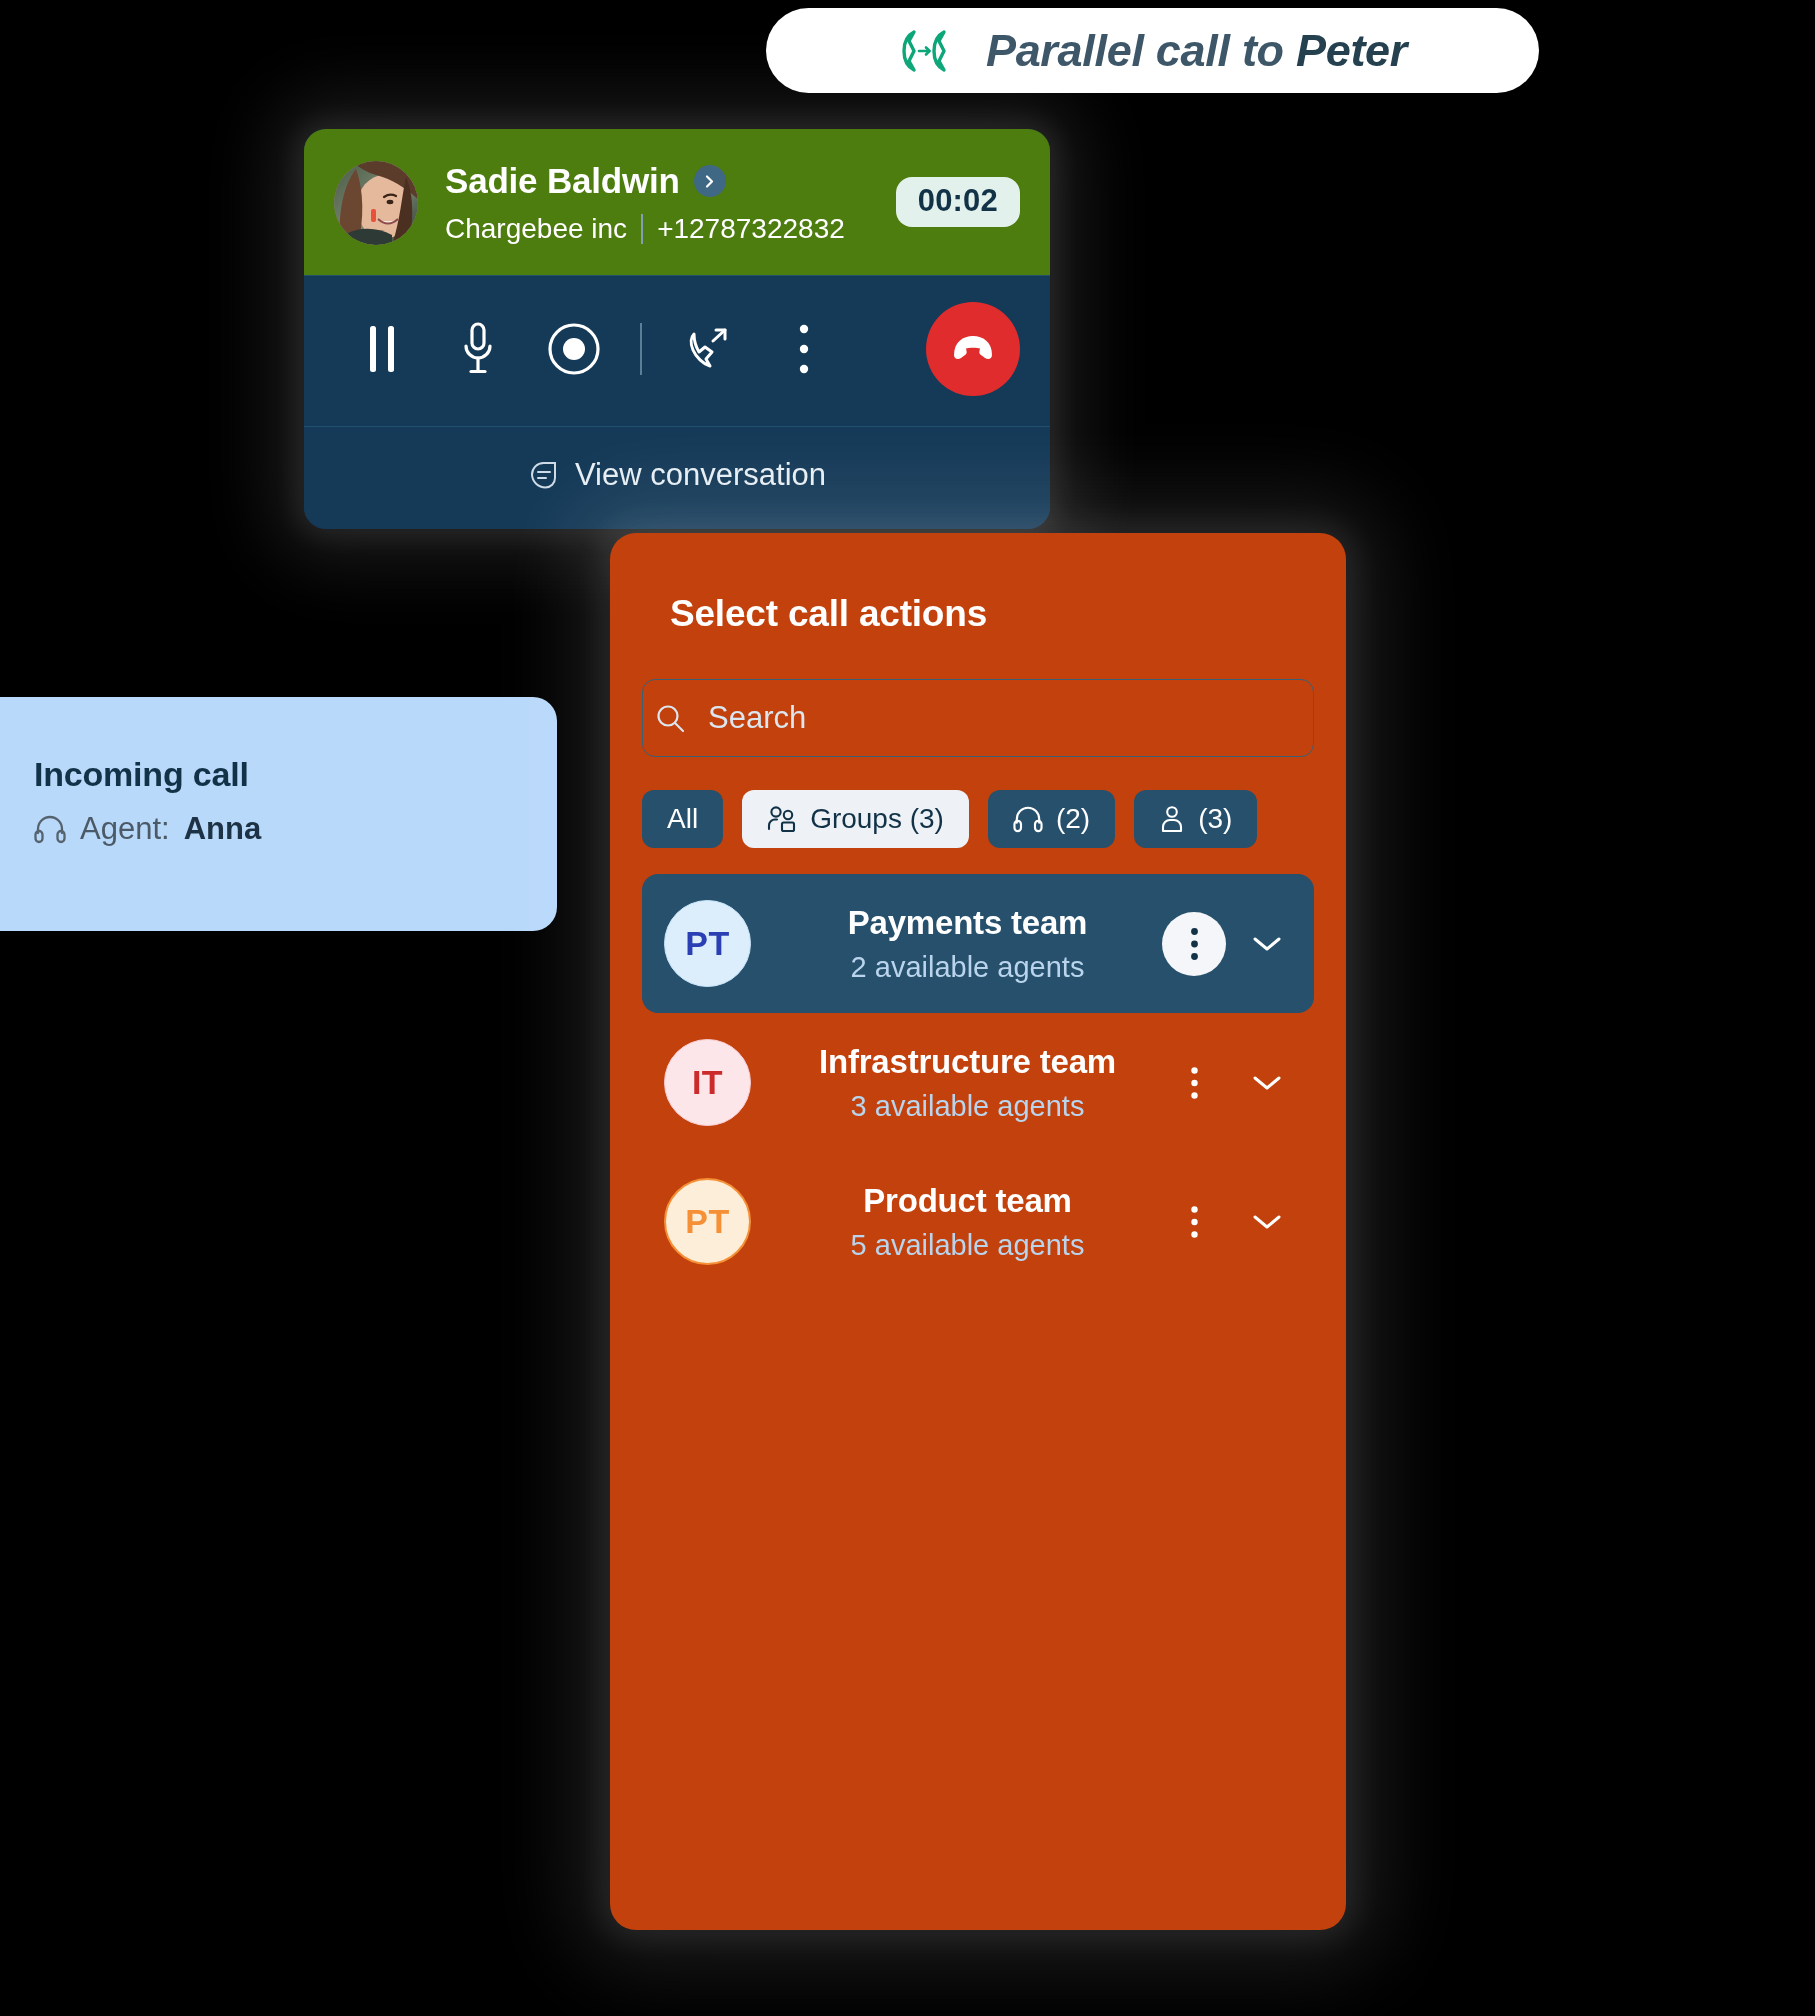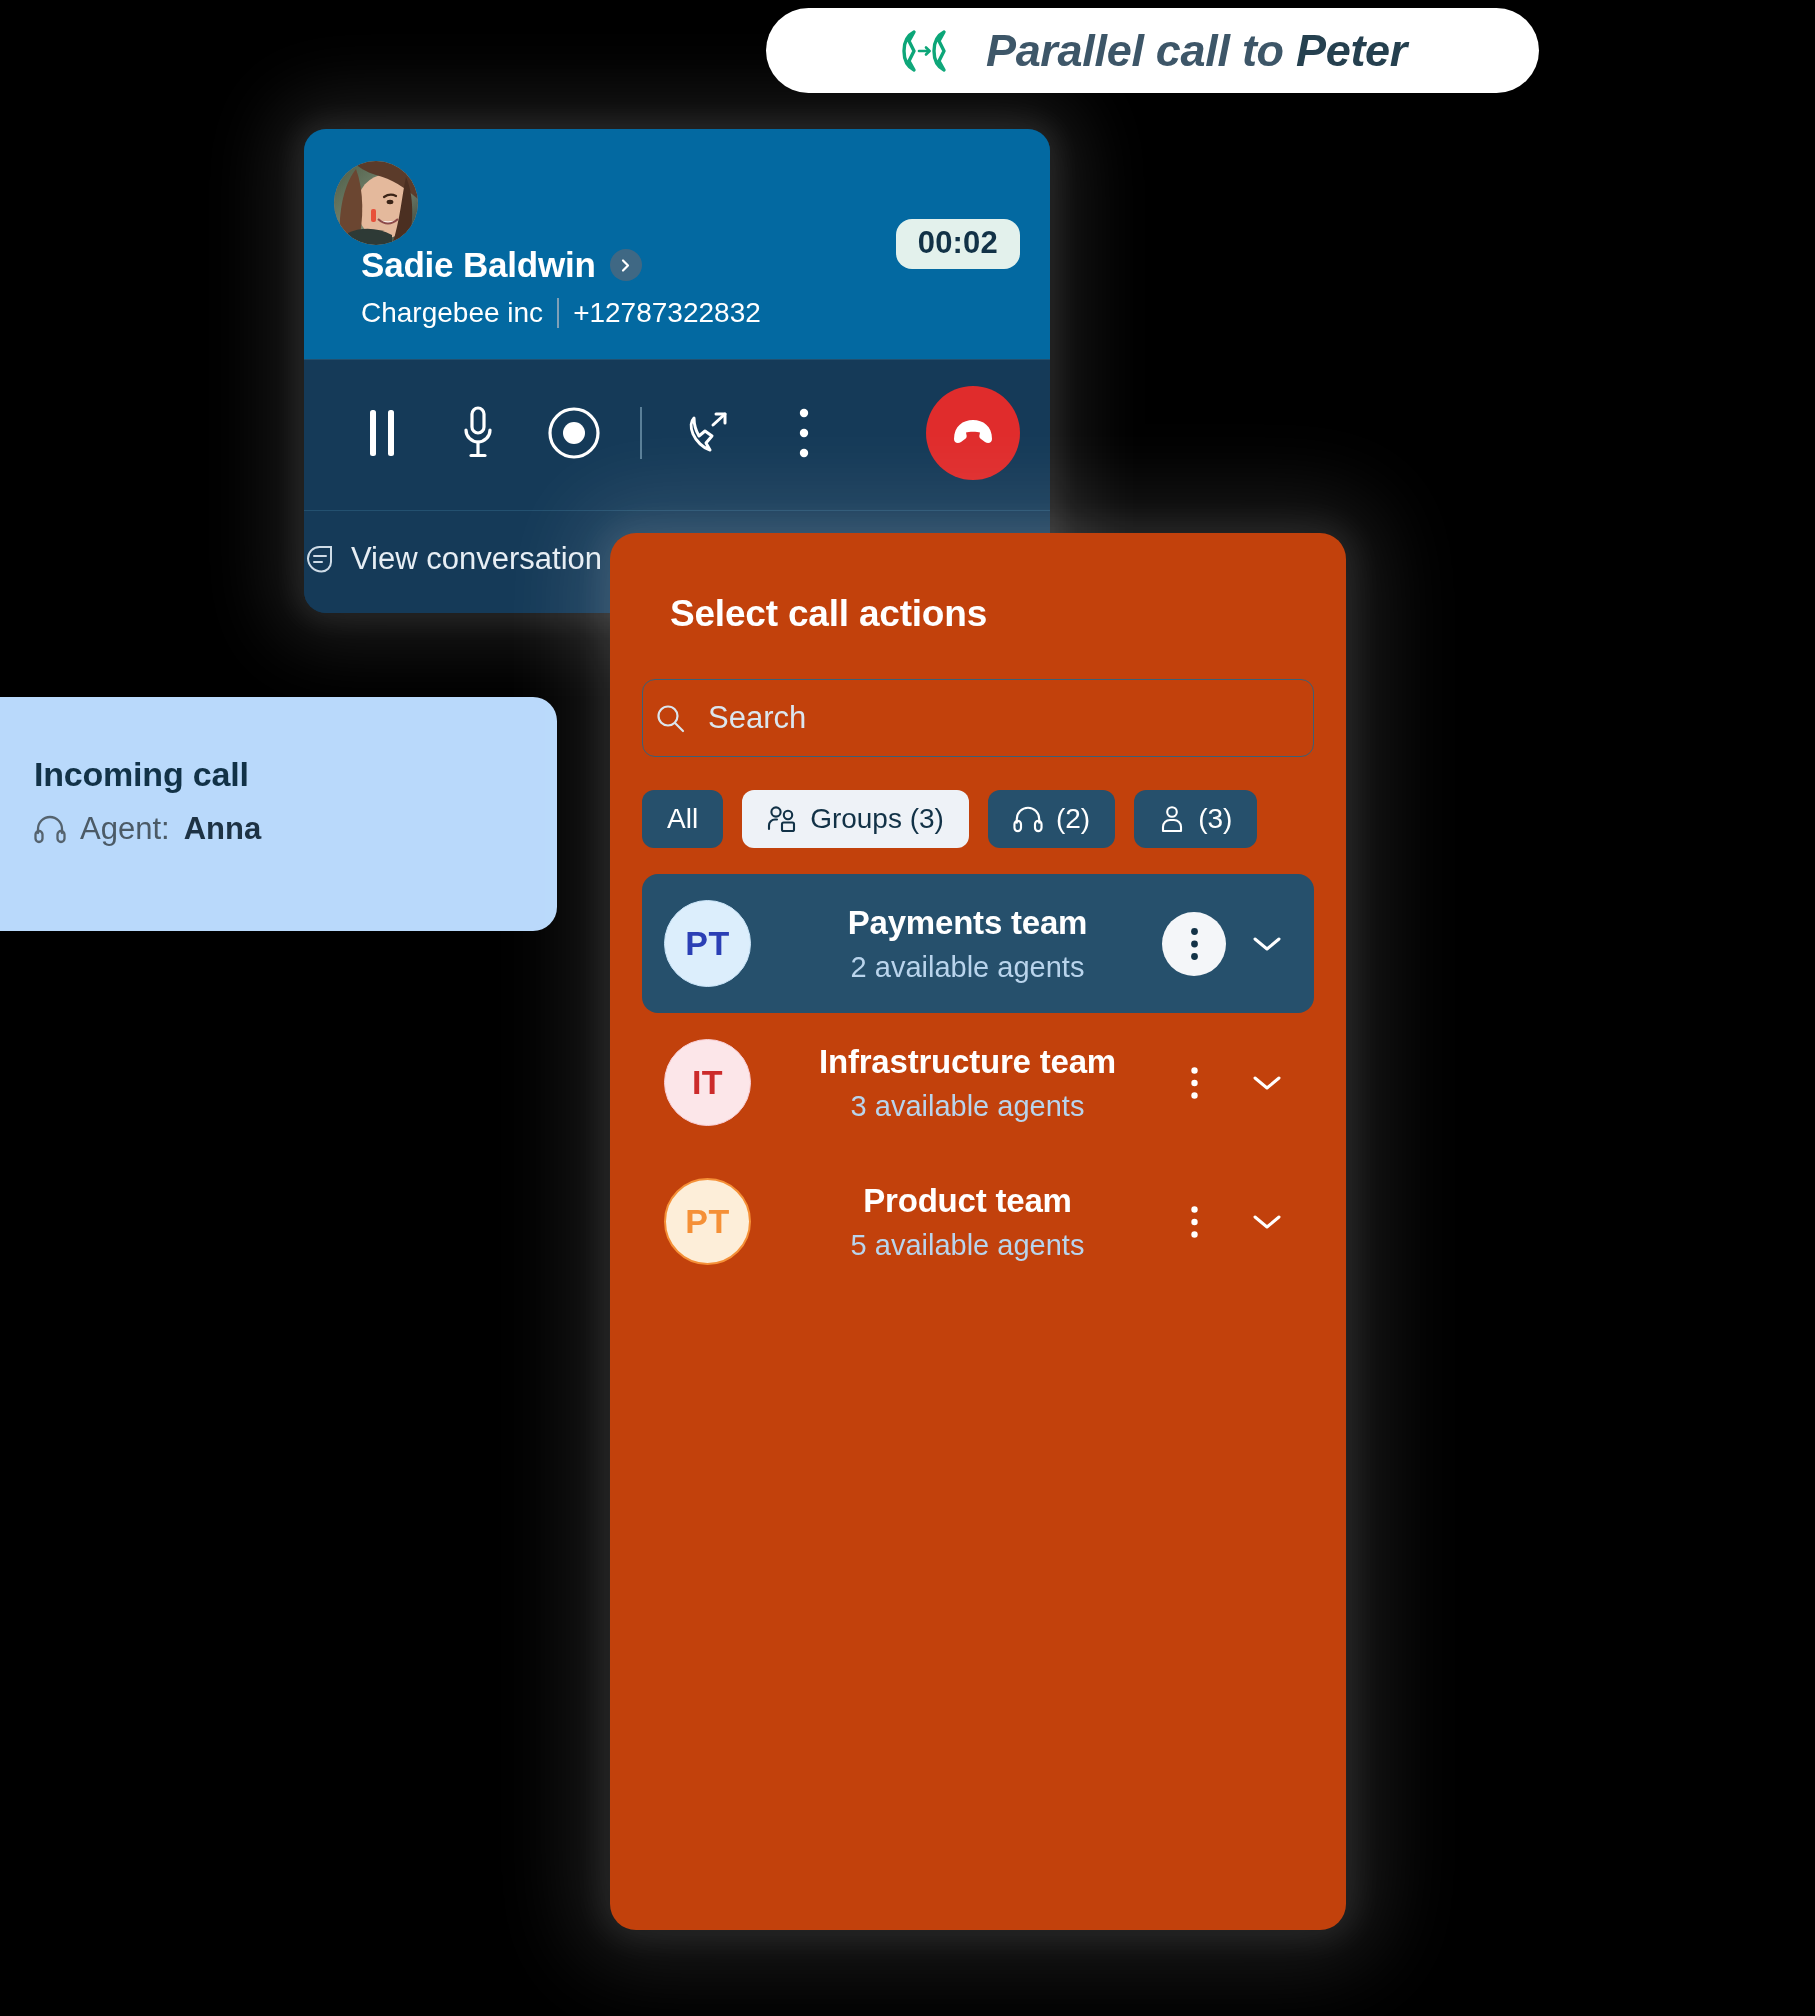--- a/index.html
+++ b/index.html
@@ -63,25 +63,24 @@
     top: 129px;
     width: 746px;
     border-radius: 22px;
     background: #153a58;
     overflow: hidden;
     box-shadow: 0 0 70px 34px rgba(255,255,255,0.10),
                 0 0 26px 10px rgba(255,255,255,0.07);
   }
   .cc-header {
     display: flex;
-    align-items: flex-start;
+    align-items: flex-end;
     padding: 32px 28px 30px 30px;
-    background: #0369a1;
+    background: #4d7c0f;
     position: relative;
-    flex-direction: column;
   }
   .cc-avatar {
     width: 84px;
     height: 84px;
     border-radius: 50%;
     flex: none;
     overflow: hidden;
     background: #8d7a6e;
     position: relative;
   }
@@ -177,21 +176,21 @@
     align-items: center;
     justify-content: center;
     flex: none;
     margin-left: 10px;
   }
 
   .cc-footer {
     padding: 30px 0 36px;
     display: flex;
     align-items: center;
-    justify-content: flex-start;
+    justify-content: center;
     gap: 16px;
     background: #153a58;
   }
   .cc-footer svg { display: block; }
   .cc-footer .fc-label {
     font-size: 31px;
     color: #e7eef4;
   }
 
   

